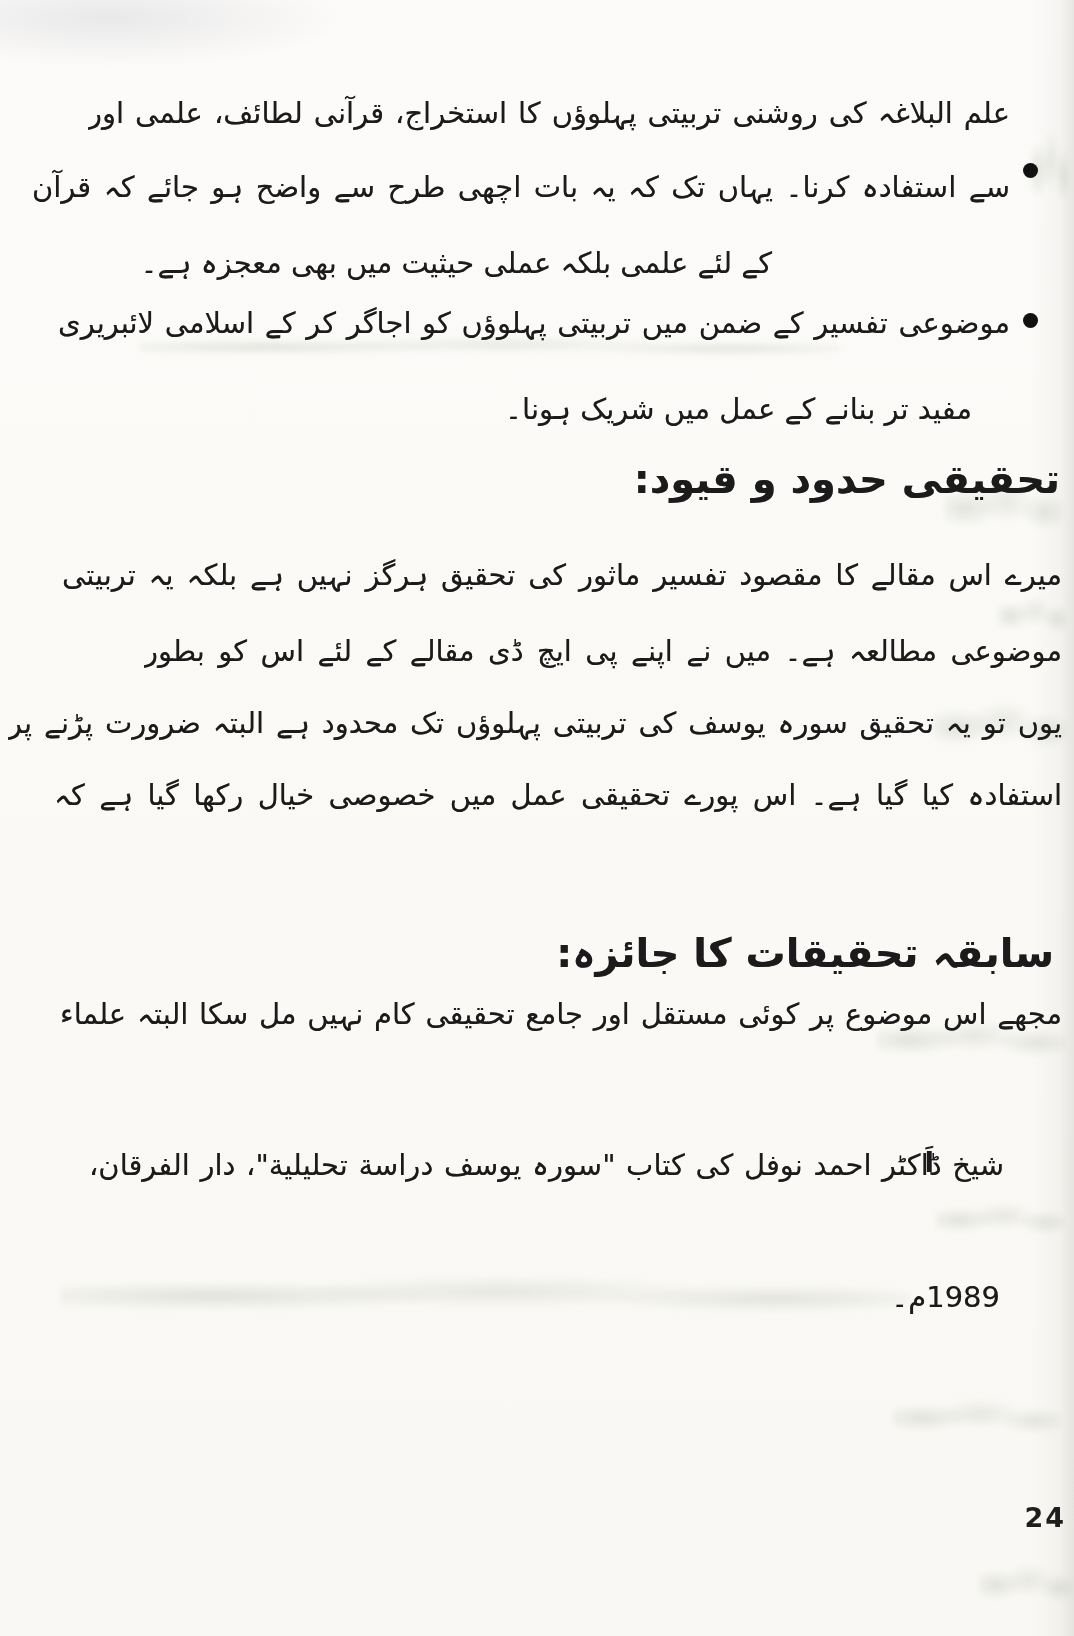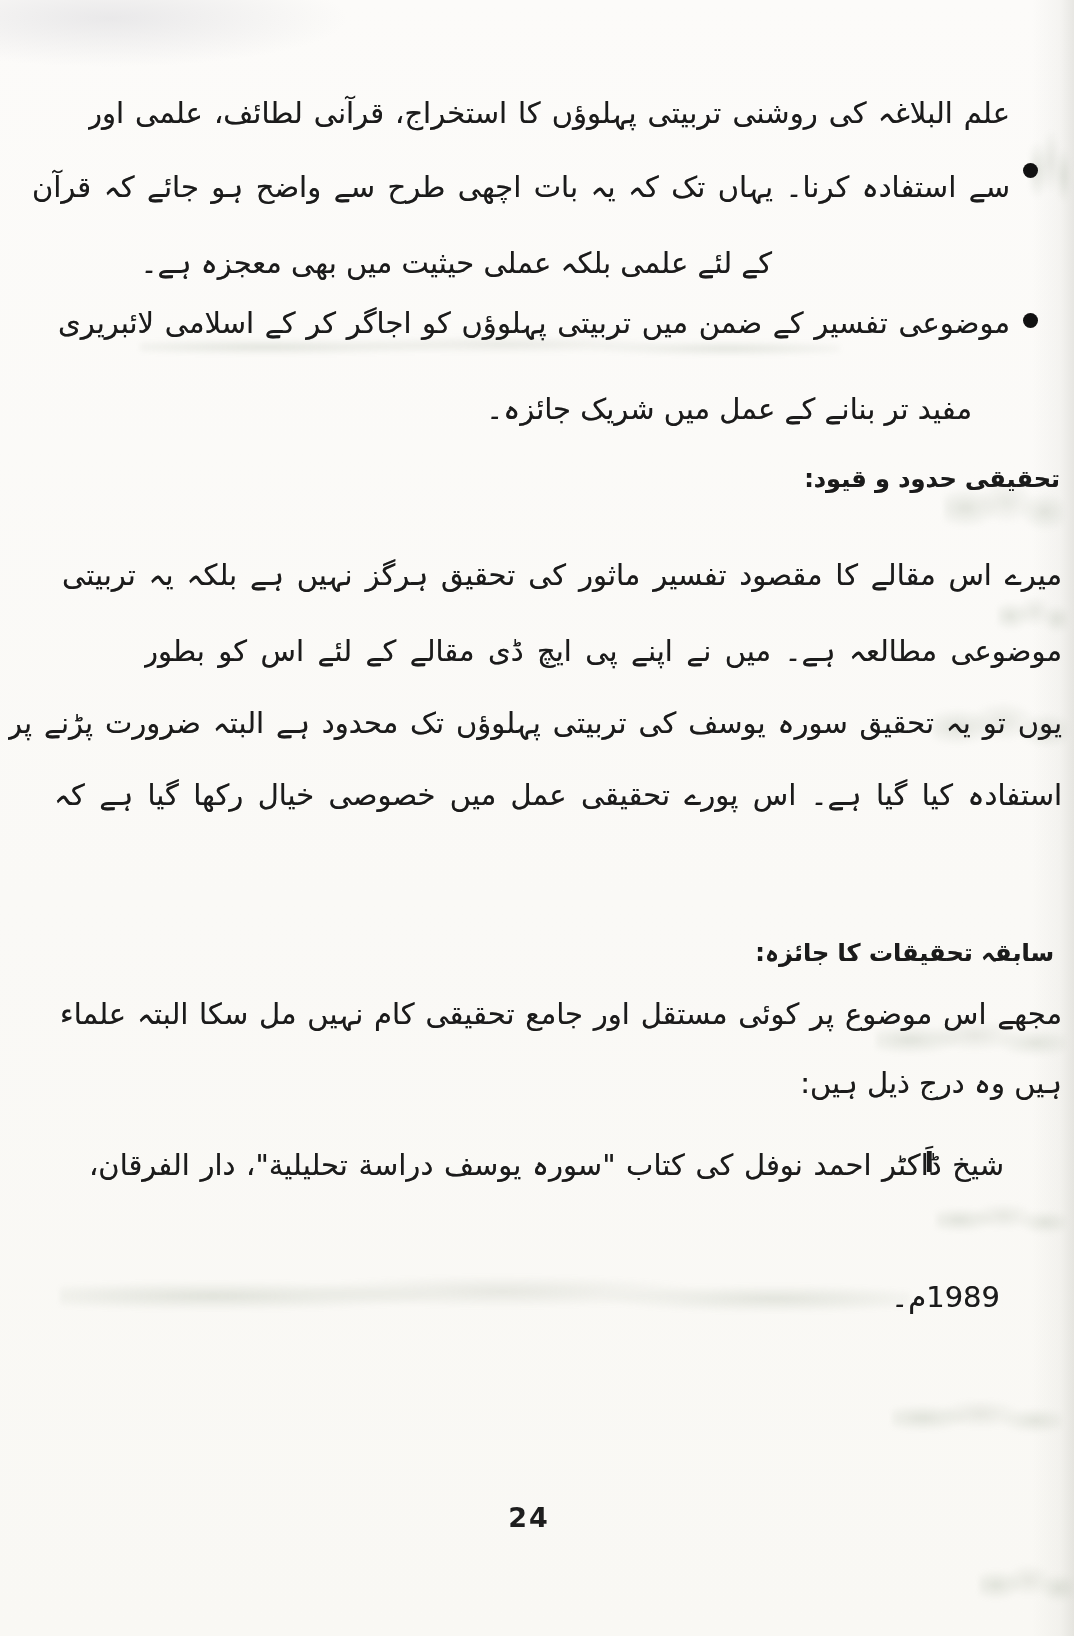--- a/index.html
+++ b/index.html
@@ -27,36 +27,36 @@
     text-shadow:0 0 .5px rgba(20,20,20,.55);
   }
   .j{
     white-space:normal;
     text-align:justify;
     text-align-last:justify;
     overflow:hidden;
   }
   .heading{
     font-weight:bold;
-    font-size:24px;
+    font-size:40px;
   }
   .dot{
     position:absolute;
     width:15px;height:15px;border-radius:50%;
     background:#111;
   }
   .list-marker{
     position:absolute;
     font-size:28px;font-weight:bold;
     direction:rtl;
   }
   .page-number{
     position:absolute;
-    top:1502px;left:4px;width:1050px;
-    text-align:center;
+    top:1502px;left:16px;width:1050px;
+    text-align:right;
     font-size:27px;font-weight:bold;
     letter-spacing:2px;
     color:#1e1e1e;
   }
   .ghost{
     position:absolute;
     filter:blur(2.5px);
     opacity:.5;
     pointer-events:none;
     background-image:
@@ -81,31 +81,30 @@
   <div class="ghost" style="top:1392px;right:12px;width:170px;height:52px;"></div>
   <div class="ghost" style="top:1556px;right:0px;width:95px;height:58px;"></div>
 
   <span class="dot" style="top:163px;right:36px;"></span>
   <div class="ln j" style="top:84px;right:64px;width:922px;">علم البلاغہ کی روشنی تربیتی پہلوؤں کا استخراج، قرآنی لطائف، علمی اور نحوی مناسبت اور ترتیب آیات وغیرہ</div>
   <div class="ln j" style="top:158px;right:64px;width:978px;">سے استفادہ کرنا۔ یہاں تک کہ یہ بات اچھی طرح سے واضح ہو جائے کہ قرآن کریم نہ صرف حیات انسانی</div>
   <div class="ln" style="top:234px;right:302px;">کے لئے علمی بلکہ عملی حیثیت میں بھی معجزہ ہے۔</div>
 
   <span class="dot" style="top:313px;right:36px;"></span>
   <div class="ln j" style="top:294px;right:64px;width:952px;">موضوعی تفسیر کے ضمن میں تربیتی پہلوؤں کو اجاگر کر کے اسلامی لائبریری کو اس تصنیف لطیف کے ذریعے</div>
-  <div class="ln" style="top:380px;right:102px;">مفید تر بنانے کے عمل میں شریک جائزہ۔</div>
+  <div class="ln" style="top:380px;right:102px;">مفید تر بنانے کے عمل میں شریک ہونا۔</div>
 
   <div class="ln heading" style="top:450px;right:14px;">تحقیقی حدود و قیود:</div>
   <div class="ln j" style="top:546px;right:12px;width:1000px;">میرے اس مقالے کا مقصود تفسیر ماثور کی تحقیق ہرگز نہیں ہے بلکہ یہ تربیتی پہلوؤں کو اجاگر کرنے کے لئے ایک</div>
   <div class="ln j" style="top:622px;right:12px;width:918px;">موضوعی مطالعہ ہے۔ میں نے اپنے پی ایچ ڈی مقالے کے لئے اس کو بطور تحقیقی موضوع منتخب کیا ہے۔</div>
   <div class="ln j" style="top:694px;right:12px;width:1054px;">یوں تو یہ تحقیق سورہ یوسف کی تربیتی پہلوؤں تک محدود ہے البتہ ضرورت پڑنے پر بعض دیگر سورتوں سے بھی</div>
   <div class="ln j" style="top:766px;right:12px;width:1008px;">استفادہ کیا گیا ہے۔ اس پورے تحقیقی عمل میں خصوصی خیال رکھا گیا ہے کہ "جامعة المدينة العالمية" کی</div>
 
   <div class="ln heading" style="top:924px;right:20px;">سابقہ تحقیقات کا جائزہ:</div>
   <div class="ln j" style="top:985px;right:12px;width:1002px;">مجھے اس موضوع پر کوئی مستقل اور جامع تحقیقی کام نہیں مل سکا البتہ علماء نے اس سلسلے میں جو چند کتب تالیف کی</div>
-  <div class="ln" style="top:1054px;right:12px;">ہیں وہ درج ذیل ہیں:</div>
 
   <span class="list-marker" style="top:1146px;right:140px;">اَ</span>
   <div class="ln j" style="top:1136px;right:70px;width:915px;">شیخ ڈاکٹر احمد نوفل کی کتاب "سورہ یوسف دراسة تحلیلیة"، دار الفرقان، الاردن، عمان 1409ھ –</div>
   <div class="ln" style="top:1268px;right:74px;margin-left:41px;">1989م۔</div>
 
   <div class="page-number">24</div>
 
 </div>
 
 </body></html>

